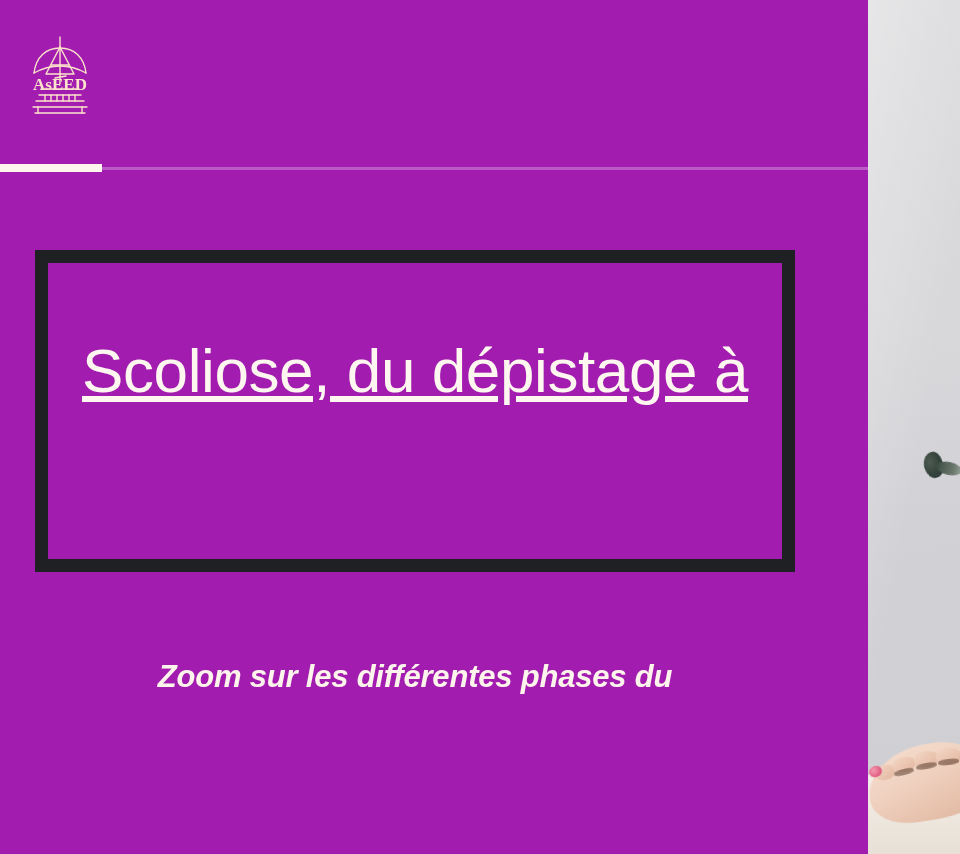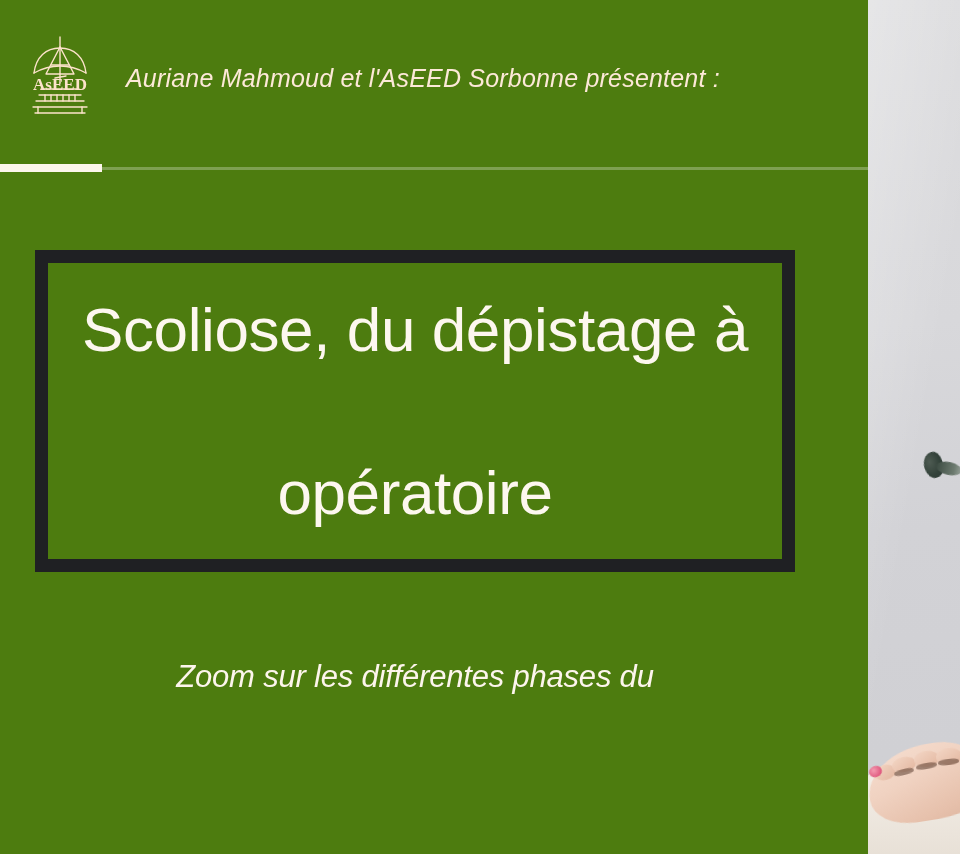--- a/index.html
+++ b/index.html
@@ -89,21 +89,21 @@
   }
   .toenail-line.l1 { left:30px; top:769px; width:20px; height:6px; transform:rotate(-14deg); }
   .toenail-line.l2 { left:52px; top:763px; width:21px; height:6px; transform:rotate(-10deg); }
   .toenail-line.l3 { left:74px; top:759px; width:21px; height:6px; transform:rotate(-7deg); }
 
   
   .panel {
     position:absolute;
     top:0; left:0;
     width:868px; height:854px;
-    background:#4d7c0f;
+    background:#a21caf;
   }
 
   
   .logo {
     position:absolute;
     left:25px; top:33px;
     width:70px; height:84px;
   }
   .logo svg { display:block; width:100%; height:100%; }
 
@@ -144,30 +144,31 @@
     justify-content:center;
   }
   .title-text {
     font-size:62px;
     line-height:1.31;
     font-weight:400;
     color:#fdf7ef;
     text-align:center;
     letter-spacing:-.4px;
     padding:0 14px;
+    text-decoration:underline;
   }
 
   
   .subtitle {
     position:absolute;
     left:35px; top:650px;
     width:760px;
     font-size:31px;
     line-height:1.72;
-    font-weight:normal;
+    font-weight:bold;
     font-style:italic;
     color:#fdf5ec;
     text-align:center;
     letter-spacing:-.2px;
   }
 </style>
 </head>
 <body>
 
 <div id="slide">
@@ -213,30 +214,28 @@
 
           <path d="M20 62 L20 68 M26 62 L26 68 M32 62 L32 68 M38 62 L38 68 M44 62 L44 68 M50 62 L50 68"></path>
 
           <path d="M13 74 L13 80 M57 74 L57 80"></path>
           <path d="M10 80 L60 80"></path>
         </g>
         <text x="35" y="57" text-anchor="middle" font-family="'Liberation Serif', serif" font-size="17" font-weight="bold" fill="#fde3cb">AsEED</text>
       </svg>
     </div>
 
-    <div class="presenters">Auriane Mahmoud et l'AsEED Sorbonne présentent :</div>
 
     <div class="divider-thin"></div>
     <div class="divider-thick"></div>
 
     <div class="title-frame">
       <div class="title-text">
         <span>Scoliose, du dépistage à</span><br>
         <br>
-        <span>opératoire</span>
       </div>
     </div>
 
     <div class="subtitle">
       <span>Zoom sur les différentes phases du</span><br>
     </div>
 
   </div>
 </div>
 

